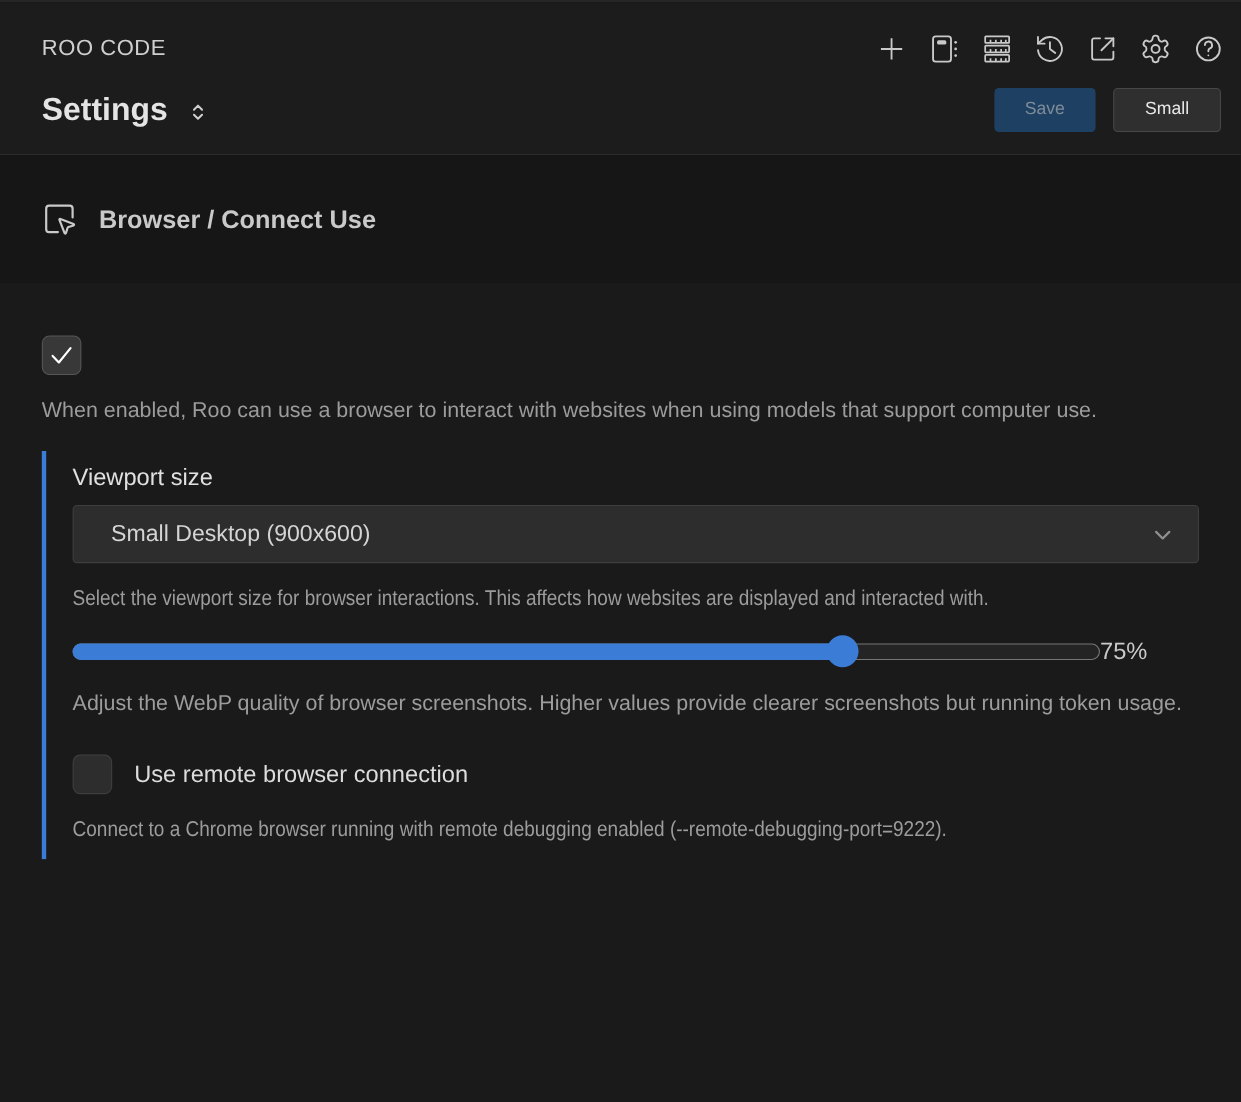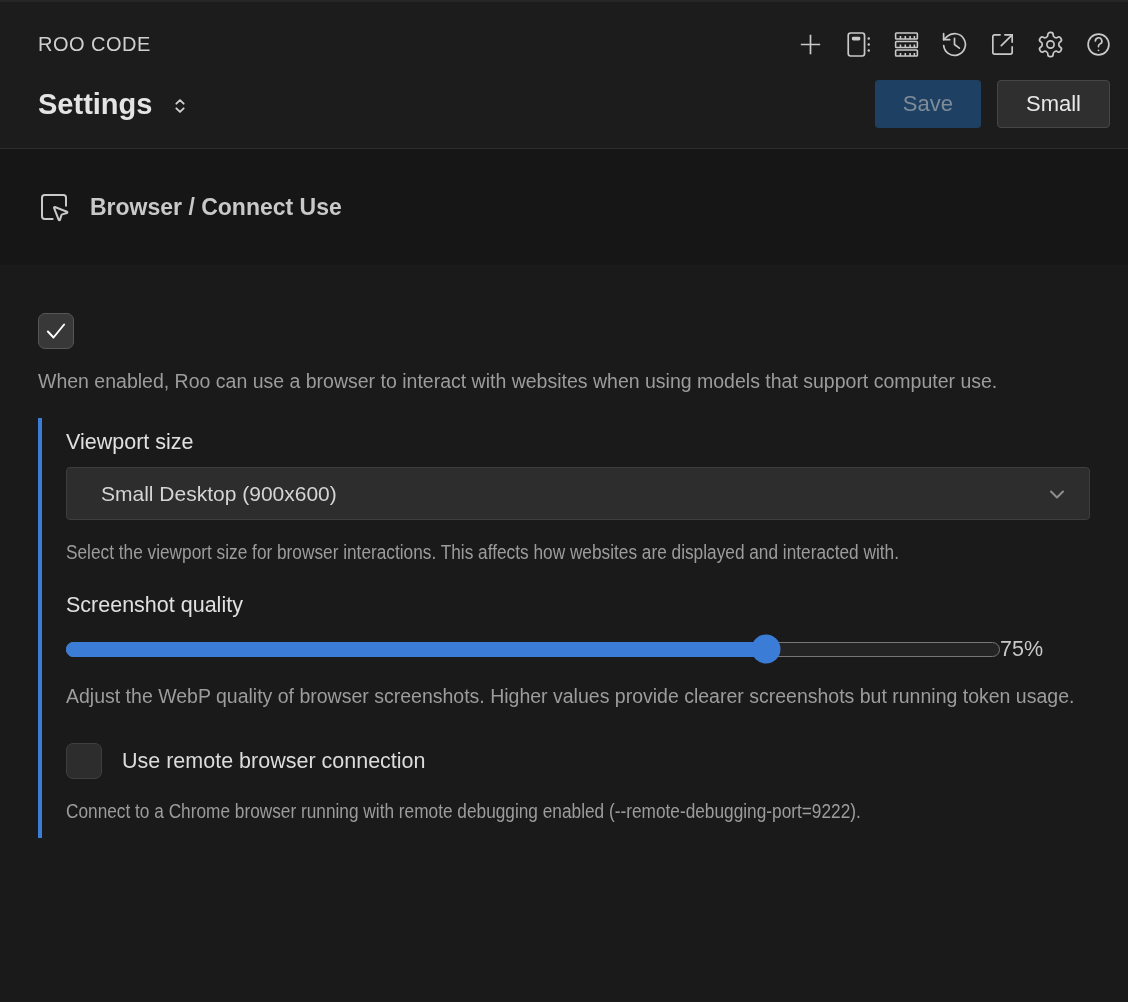--- a/index.html
+++ b/index.html
@@ -25,21 +25,21 @@
   .tb-btn{width:30px;height:30px;background:none;border:none;padding:0;cursor:pointer;color:#c9c9c9;}
   
   .settings-row{
     display:flex;align-items:center;
     padding:10px 18px 20px 38px;
     border-bottom:1px solid #2d2d2d;
   }
   .settings-title{font-size:29px;font-weight:bold;color:#e4e4e4;}
   .unfold{margin-left:17px;margin-top:4px;color:#cfcfcf;}
   .flex-spacer{flex:1;}
-  .btn{font-family:inherit;font-size:22px;border-radius:4px;cursor:pointer;}
+  .btn{font-family:inherit;font-size:16px;border-radius:4px;cursor:pointer;}
   .btn-save{
     background:#1e4163;color:#7f8b99;border:none;
     padding:11px 28px;margin-right:16px;
   }
   .btn-done{
     background:#2f2f2f;color:#e8e8e8;border:1px solid #464646;
     padding:10px 28px;
   }
   
   .section-band{
@@ -198,21 +198,20 @@
     <div class="dropdown">
       <span class="dropdown-value">Small Desktop (900x600)</span>
       <span class="dd-chevron">
         <svg viewBox="0 0 24 24" width="24" height="24" fill="none" stroke="currentColor" stroke-width="2" stroke-linecap="round" stroke-linejoin="round">
           <path d="m6 9.5 6 6 6-6"></path>
         </svg>
       </span>
     </div>
     <p class="desc condensed">Select the viewport size for browser interactions. This affects how websites are displayed and interacted with.</p>
 
-    <div class="field-label mt24">Screenshot quality</div>
     <div class="slider-row">
       <div class="slider-track">
         <div class="slider-fill" style="width: calc(75% + 1px);"></div>
         <div class="slider-thumb" style="left: 75%;"></div>
       </div>
       <span class="slider-value">75%</span>
     </div>
     <p class="desc">Adjust the WebP quality of browser screenshots. Higher values provide clearer screenshots but running token usage.</p>
 
     <div class="check-row remote-row">

